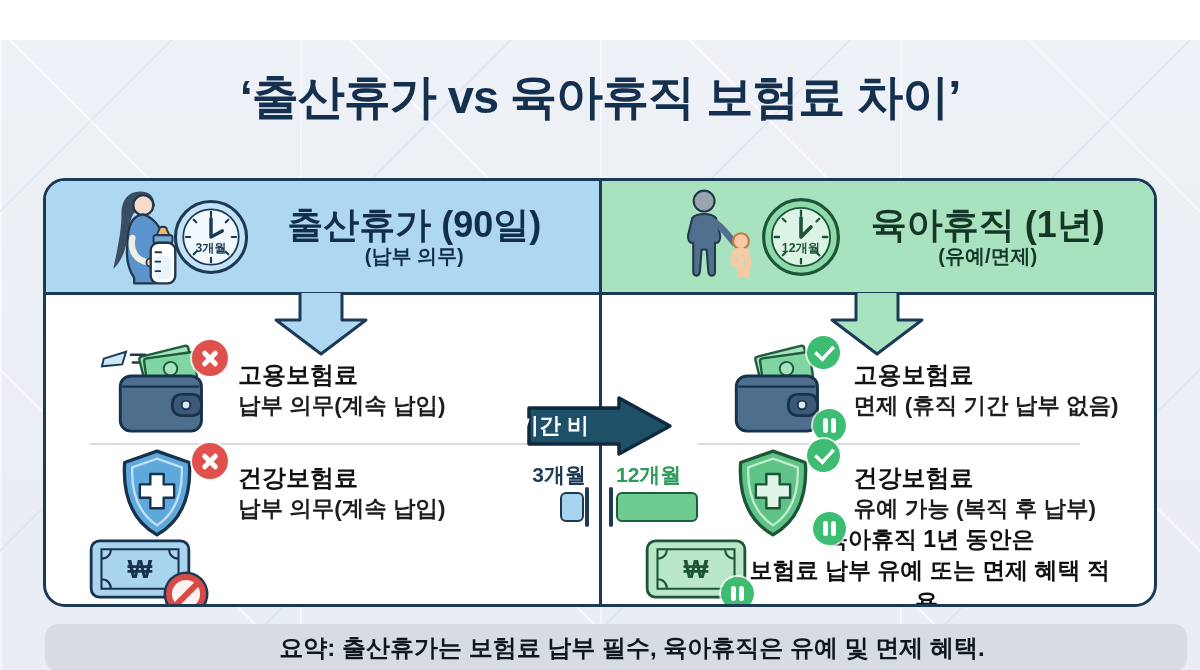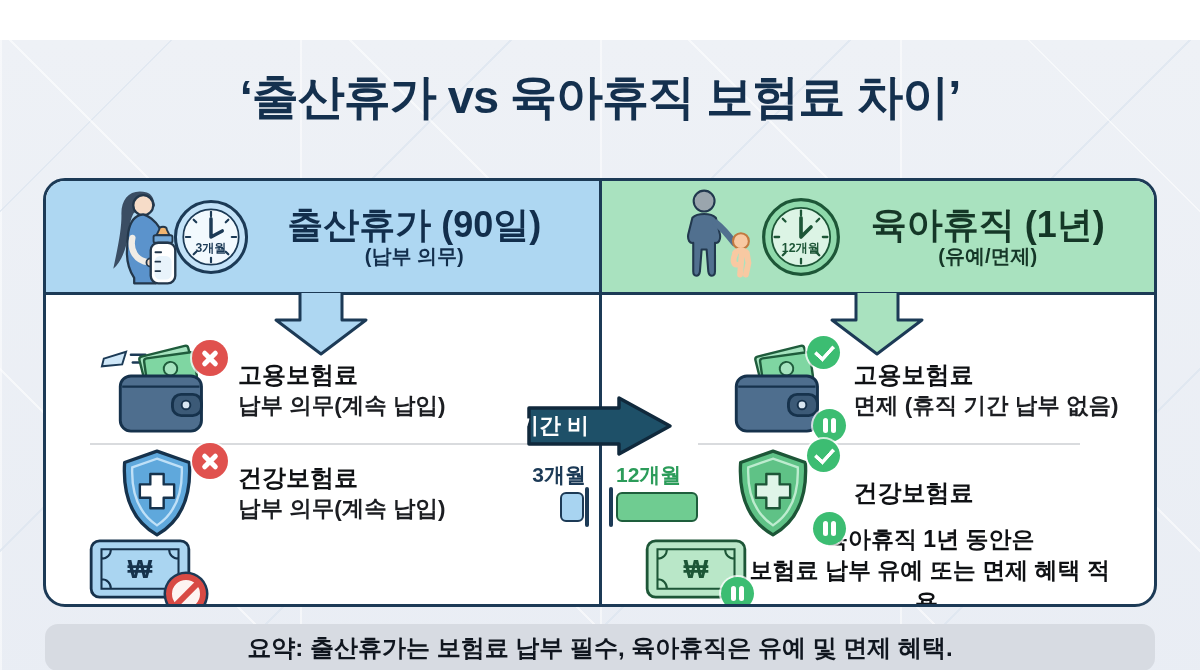--- a/index.html
+++ b/index.html
@@ -80,21 +80,21 @@
   .dur-left{left:498px;width:88px;text-align:right;color:#1c3a56;}
   .dur-right{left:616px;width:100px;text-align:left;color:#2c9c5a;}
   .tick{position:absolute;width:4px;height:40px;top:447px;background:#1c3a56;border-radius:2px;z-index:5;}
   .tick-left{left:585px;}
   .tick-right{left:609px;}
   .bar{position:absolute;top:452px;height:30px;border-radius:6px;box-sizing:border-box;z-index:5;}
   .bar-blue{left:560px;width:24px;background:#a8d4f1;border:2.5px solid #1c3a56;}
   .bar-green{left:616px;width:82px;background:#6fcc91;border:2.5px solid #1e5e3c;}
   
   .summary-bar{position:absolute;left:45px;top:584px;width:1110px;height:47px;
-    background:#d7dbe2;border-radius:13px;display:flex;align-items:center;justify-content:center;}
+    background:#d7dbe2;border-radius:13px;display:flex;align-items:center;justify-content:center;padding-left:32px;}
   .summary-text{font-size:24px;font-weight:800;color:#10161f;}
 </style>
 </head>
 <body>
 
 <div class="stage">
 
   <div class="main-title">‘출산휴가 vs 육아휴직 보험료 차이’</div>
 
   <div class="card">
@@ -274,20 +274,21 @@
           <svg width="80" height="92" viewBox="0 0 84 96">
             <path d="M42 4 L76 16 C78 48 70 76 42 92 C14 76 6 48 8 16 Z" fill="#5fc286" stroke="#1d5637" stroke-width="3.5" stroke-linejoin="round"></path>
             <path d="M42 12 L68 21 C69 46 63 68 42 82 C21 68 15 46 16 21 Z" fill="none" stroke="#bdeccf" stroke-width="2.5"></path>
             <path d="M35 28 L49 28 L49 39 L60 39 L60 53 L49 53 L49 64 L35 64 L35 53 L24 53 L24 39 L35 39 Z" fill="#dff5e8" stroke="#1d5637" stroke-width="2.5" stroke-linejoin="round"></path>
           </svg>
           <div class="badge check-badge"></div>
           <div class="badge pause-badge"></div>
         </div>
         <div class="item-text">
           <div class="item-title">건강보험료</div>
+          <div class="item-desc">유예 가능 (복직 후 납부)</div>
         </div>
       </div>
 
       <div class="note-row">
         <div class="note-icon">
           <svg width="104" height="62" viewBox="0 0 110 66">
             <rect x="3" y="3" width="104" height="60" rx="9" fill="#b9e7c8" stroke="#1d5637" stroke-width="3"></rect>
             <path d="M14 12 L96 12 L96 54 L14 54 Z M14 22 C20 22 24 18 24 12 M86 12 C86 18 90 22 96 22 M14 44 C20 44 24 48 24 54 M86 54 C86 48 90 44 96 44" fill="none" stroke="#1d5637" stroke-width="2.2"></path>
             <text x="55" y="43" text-anchor="middle" font-size="28" font-weight="bold" fill="#1d5637">₩</text>
           </svg>

